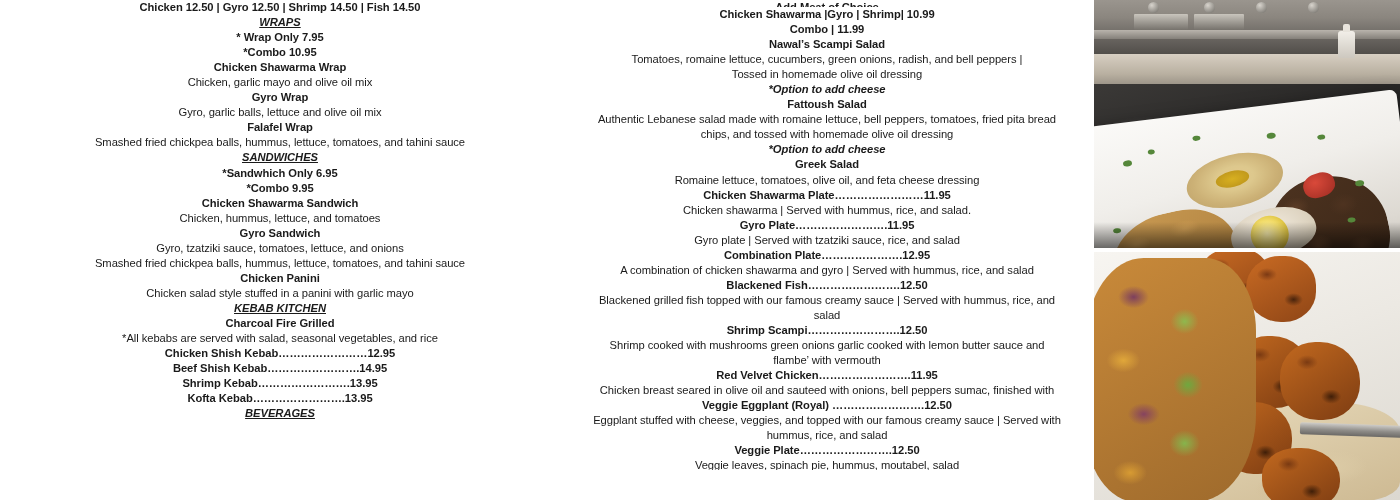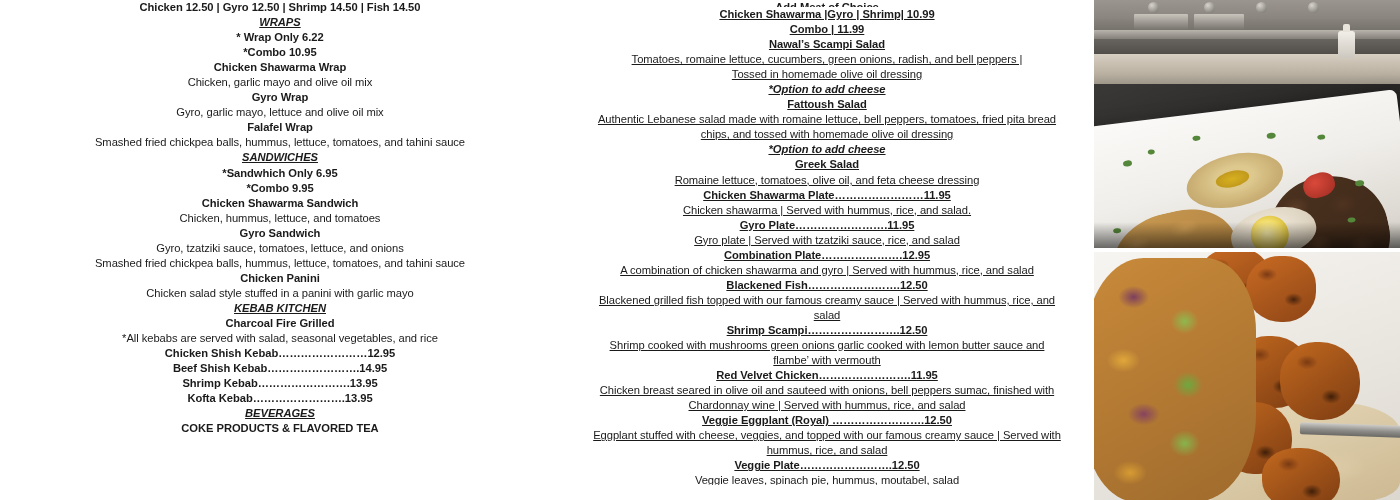--- a/index.html
+++ b/index.html
@@ -29,21 +29,21 @@
   }
   .col-left  { left: 0px;   width: 560px; }
   .col-right { left: 560px; width: 534px; }
 
   .line {
     font-size: 11.2px;
     line-height: 15.05px;
     letter-spacing: -0.05px;
     white-space: nowrap;
   }
-  .col-right .line { white-space: normal; text-decoration: underline; }
+  .col-right .line { white-space: normal; }
 
   .line.head {
     font-weight: bold;
     text-decoration: underline;
     text-underline-offset: 1px;
     font-style: italic;
   }
   .line.item   { font-weight: bold; }
   .line.note   { font-weight: bold; }
   .line.italic { font-style: italic; font-weight: bold; }
@@ -240,47 +240,46 @@
   }
 </style>
 </head>
 <body>
 
 <div class="page">
 
   <div class="col col-left" id="col-left">
       <div class="line item">Chicken 12.50 | Gyro 12.50 | Shrimp 14.50 | Fish 14.50</div>
       <div class="line head">WRAPS</div>
-      <div class="line note">* Wrap Only 6.22</div>
+      <div class="line note">* Wrap Only 7.95</div>
       <div class="line note">*Combo 10.95</div>
       <div class="line item">Chicken Shawarma Wrap</div>
       <div class="line desc">Chicken, garlic mayo and olive oil mix</div>
       <div class="line item">Gyro Wrap</div>
-      <div class="line desc">Gyro, garlic mayo, lettuce and olive oil mix</div>
+      <div class="line desc">Gyro, garlic balls, lettuce and olive oil mix</div>
       <div class="line item">Falafel Wrap</div>
       <div class="line desc">Smashed fried chickpea balls, hummus, lettuce, tomatoes, and tahini sauce</div>
       <div class="line head">SANDWICHES</div>
       <div class="line note">*Sandwhich Only 6.95</div>
       <div class="line note">*Combo 9.95</div>
       <div class="line item">Chicken Shawarma Sandwich</div>
       <div class="line desc">Chicken, hummus, lettuce, and tomatoes</div>
       <div class="line item">Gyro Sandwich</div>
       <div class="line desc">Gyro, tzatziki sauce, tomatoes, lettuce, and onions</div>
       <div class="line desc">Smashed fried chickpea balls, hummus, lettuce, tomatoes, and tahini sauce</div>
       <div class="line item">Chicken Panini</div>
       <div class="line desc">Chicken salad style stuffed in a panini with garlic mayo</div>
       <div class="line head">KEBAB KITCHEN</div>
       <div class="line item">Charcoal Fire Grilled</div>
       <div class="line desc">*All kebabs are served with salad, seasonal vegetables, and rice</div>
       <div class="line item">Chicken Shish Kebab……………………12.95</div>
       <div class="line item">Beef Shish Kebab…………………….14.95</div>
       <div class="line item">Shrimp Kebab…………………….13.95</div>
       <div class="line item">Kofta Kebab…………………….13.95</div>
       <div class="line head">BEVERAGES</div>
-      <div class="line item">COKE PRODUCTS &amp; FLAVORED TEA</div>
     </div>
 
   <div class="col col-right" id="col-right">
       <div class="line item clip-top">Add Meat of Choice</div>
       <div class="line item">Chicken Shawarma |Gyro | Shrimp| 10.99</div>
       <div class="line item">Combo | 11.99</div>
       <div class="line item">Nawal’s Scampi Salad</div>
       <div class="line desc">Tomatoes, romaine lettuce, cucumbers, green onions, radish, and bell peppers |</div>
       <div class="line desc">Tossed in homemade olive oil dressing</div>
       <div class="line italic">*Option to add cheese</div>
@@ -297,21 +296,20 @@
       <div class="line item">Combination Plate………………….12.95</div>
       <div class="line desc">A combination of chicken shawarma and gyro | Served with hummus, rice, and salad</div>
       <div class="line item">Blackened Fish…………………….12.50</div>
       <div class="line desc">Blackened grilled fish topped with our famous creamy sauce | Served with hummus, rice, and</div>
       <div class="line desc">salad</div>
       <div class="line item">Shrimp Scampi…………………….12.50</div>
       <div class="line desc">Shrimp cooked with mushrooms green onions garlic cooked with lemon butter sauce and</div>
       <div class="line desc">flambe’ with vermouth</div>
       <div class="line item">Red Velvet Chicken…………………….11.95</div>
       <div class="line desc">Chicken breast seared in olive oil and sauteed with onions, bell peppers sumac, finished with</div>
-      <div class="line desc">Chardonnay wine | Served with hummus, rice, and salad</div>
       <div class="line item">Veggie Eggplant (Royal) …………………….12.50</div>
       <div class="line desc">Eggplant stuffed with cheese, veggies, and topped with our famous creamy sauce | Served with</div>
       <div class="line desc">hummus, rice, and salad</div>
       <div class="line item">Veggie Plate…………………….12.50</div>
       <div class="line desc clip-bottom">Veggie leaves, spinach pie, hummus, moutabel, salad</div>
     </div>
 
   <div class="photos">
 
     <div class="photo photo-1">

